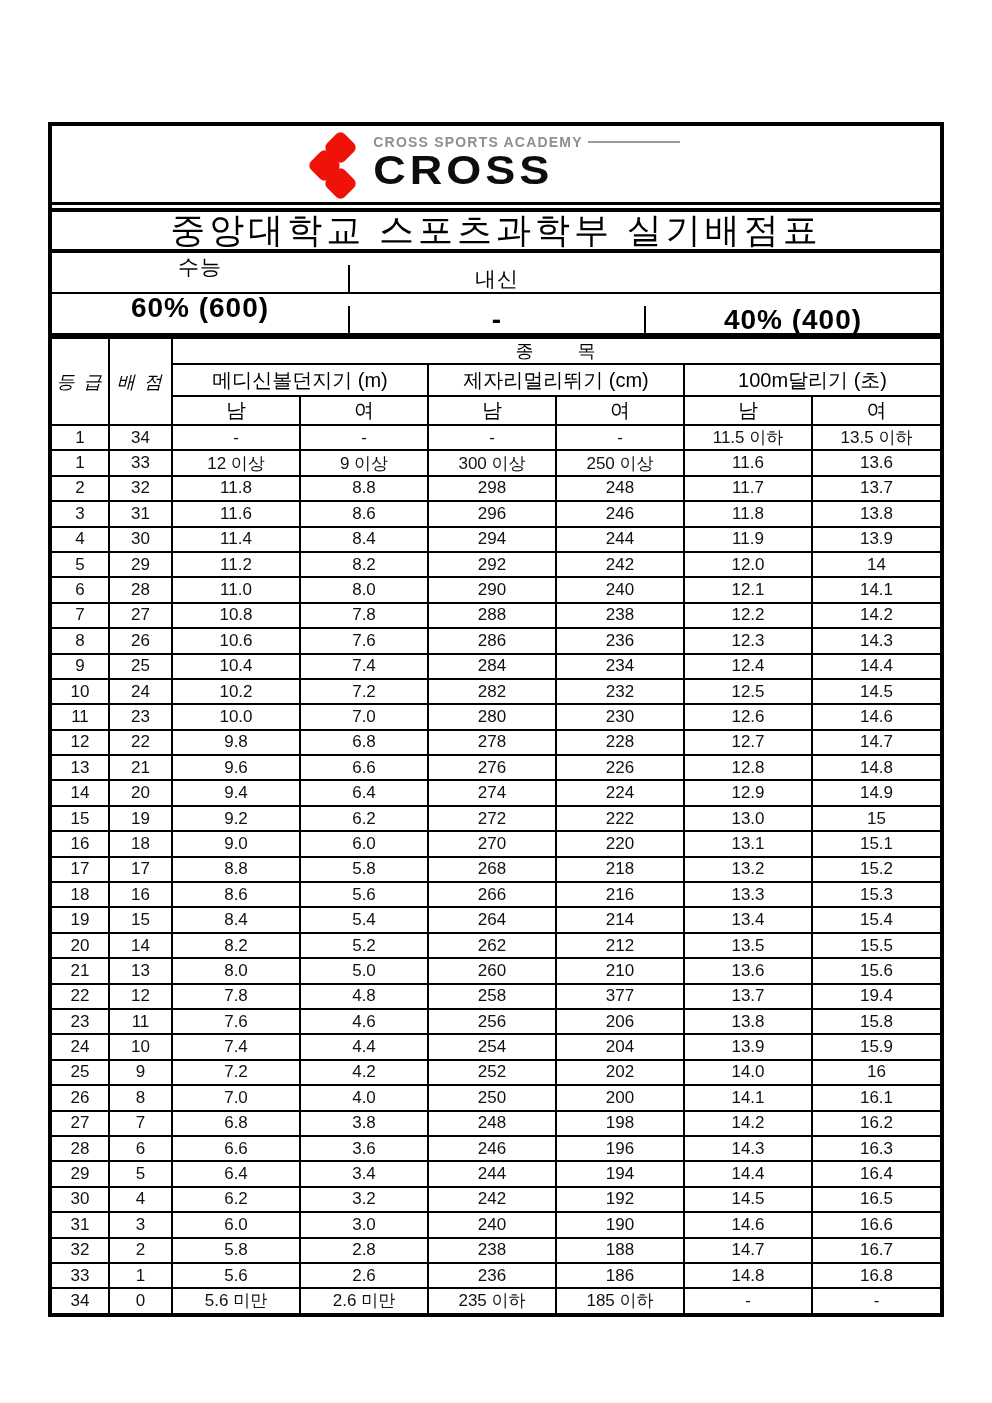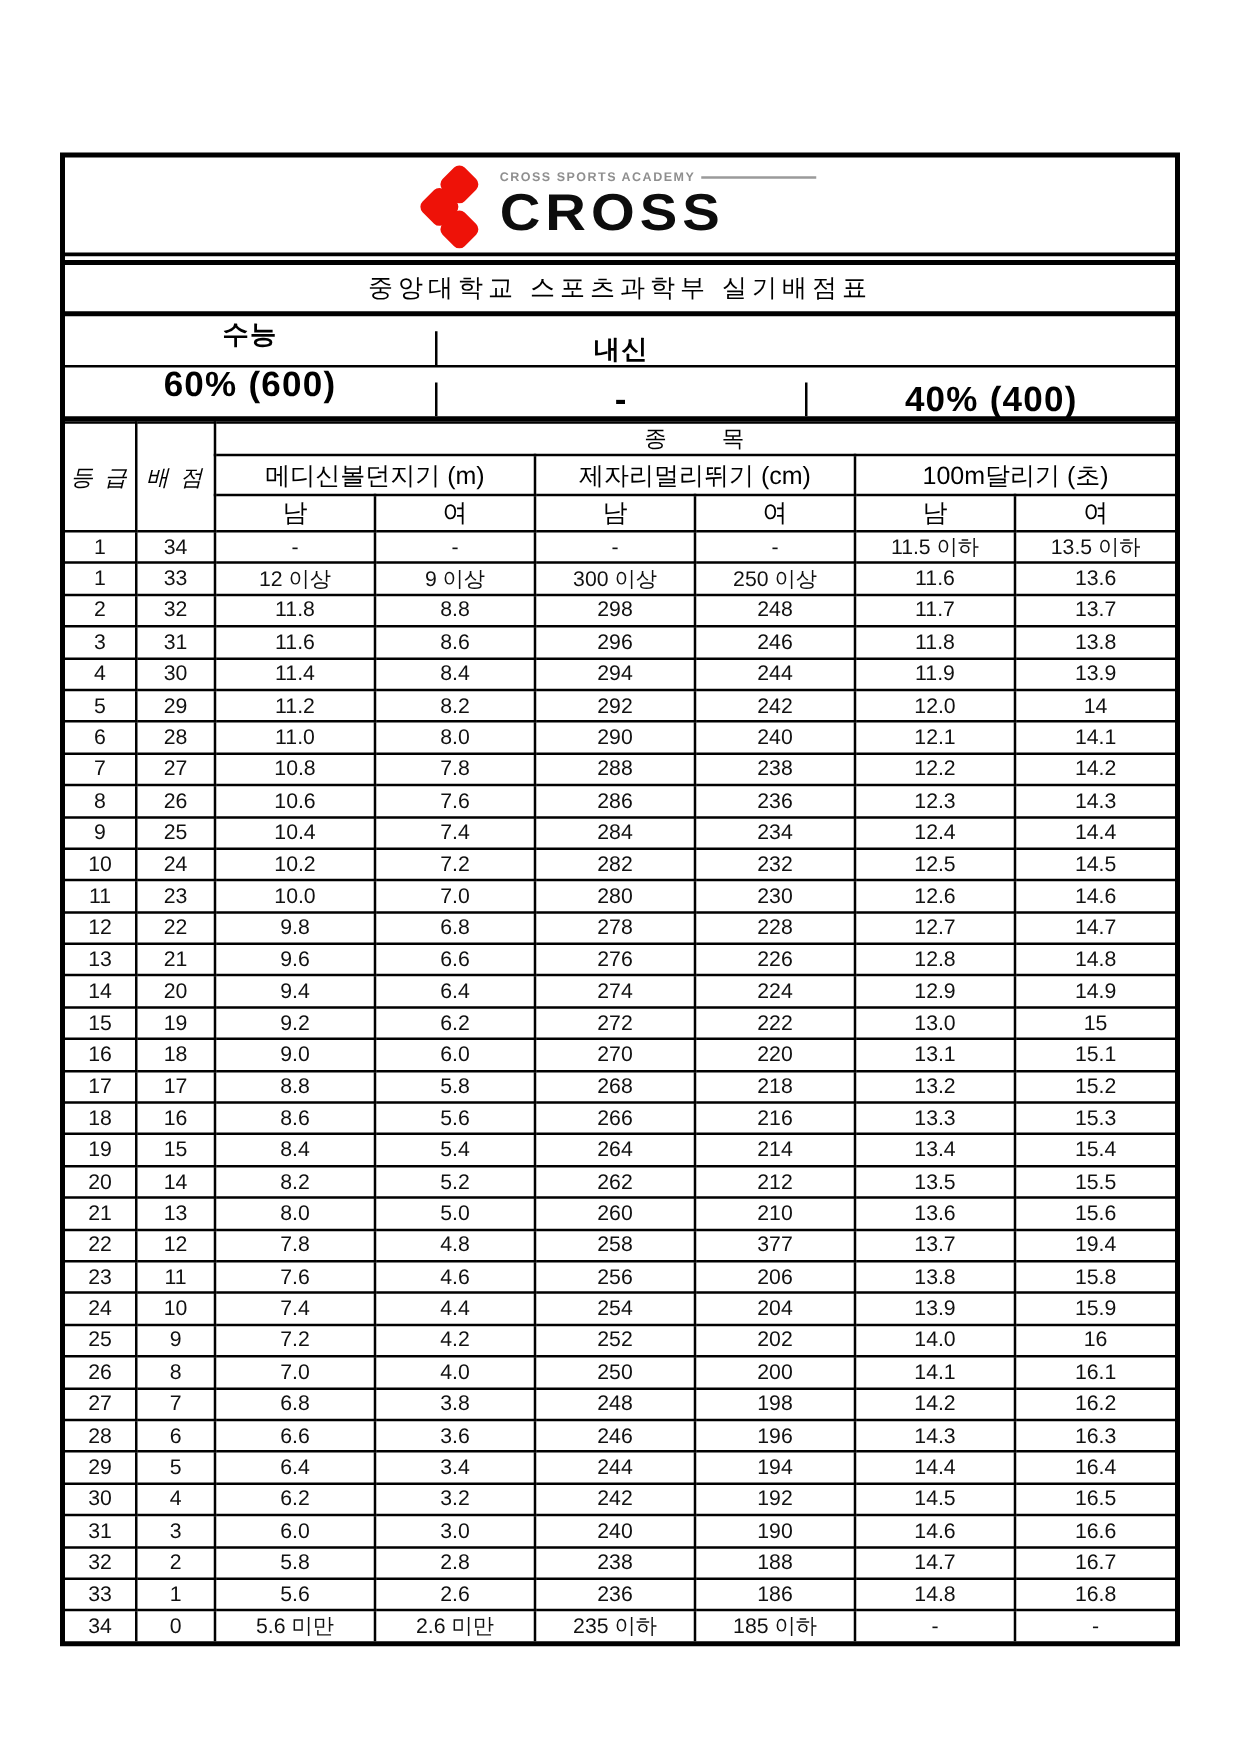--- a/index.html
+++ b/index.html
@@ -21,37 +21,37 @@
   .d{
     position:absolute;width:25px;height:25px;border-radius:6px;
     background:var(--accent,#ee1208);transform:rotate(45deg);
   }
   .d1{left:16px;top:1px;}
   .d2{left:0px;top:19px;}
   .d3{left:16px;top:37px;}
   .logo-text{display:flex;flex-direction:column;}
   .tagline-row{display:flex;align-items:center;gap:5px;height:12px;margin-top:2px;}
   .tagline{
-    font-size:10px;font-weight:bold;color:#8f8f8f;letter-spacing:1.2px;white-space:nowrap;
+    font-size:14px;font-weight:bold;color:#8f8f8f;letter-spacing:1.2px;white-space:nowrap;
   }
   .tagline-line{height:2px;width:92px;background:#9a9a9a;}
   .brand{
     font-size:45px;font-weight:900;letter-spacing:4px;line-height:1;
     color:#0d0d0d;transform:scaleY(0.92);transform-origin:top left;margin-top:1px;
   }
   
   .title-row{
     margin-top:3px;border-top:4px solid #000;border-bottom:4px solid #000;
     height:37px;display:flex;align-items:center;justify-content:center;
-    font-size:20px;letter-spacing:4px;font-weight:500;white-space:pre;
+    font-size:35px;letter-spacing:4px;font-weight:500;white-space:pre;
   }
   
   .summary{border-bottom:4px solid #000;}
   .summary-row{display:grid;grid-template-columns:1fr 1fr 1fr;}
-  .summary-row.head{border-bottom:2px solid #000;font-weight:bold;}
+  .summary-row.head{border-bottom:2px solid #000;}
   .summary-cell{
     height:27px;display:flex;align-items:center;justify-content:center;
     font-size:21px;letter-spacing:1px;
   }
   .summary-row .summary-cell + .summary-cell{border-left:2px solid #000;margin-top:12px;}
   .summary-row.vals .summary-cell{font-size:28px;font-weight:bold;}
   
   table.score{
     width:100%;border-collapse:collapse;table-layout:fixed;
   }

